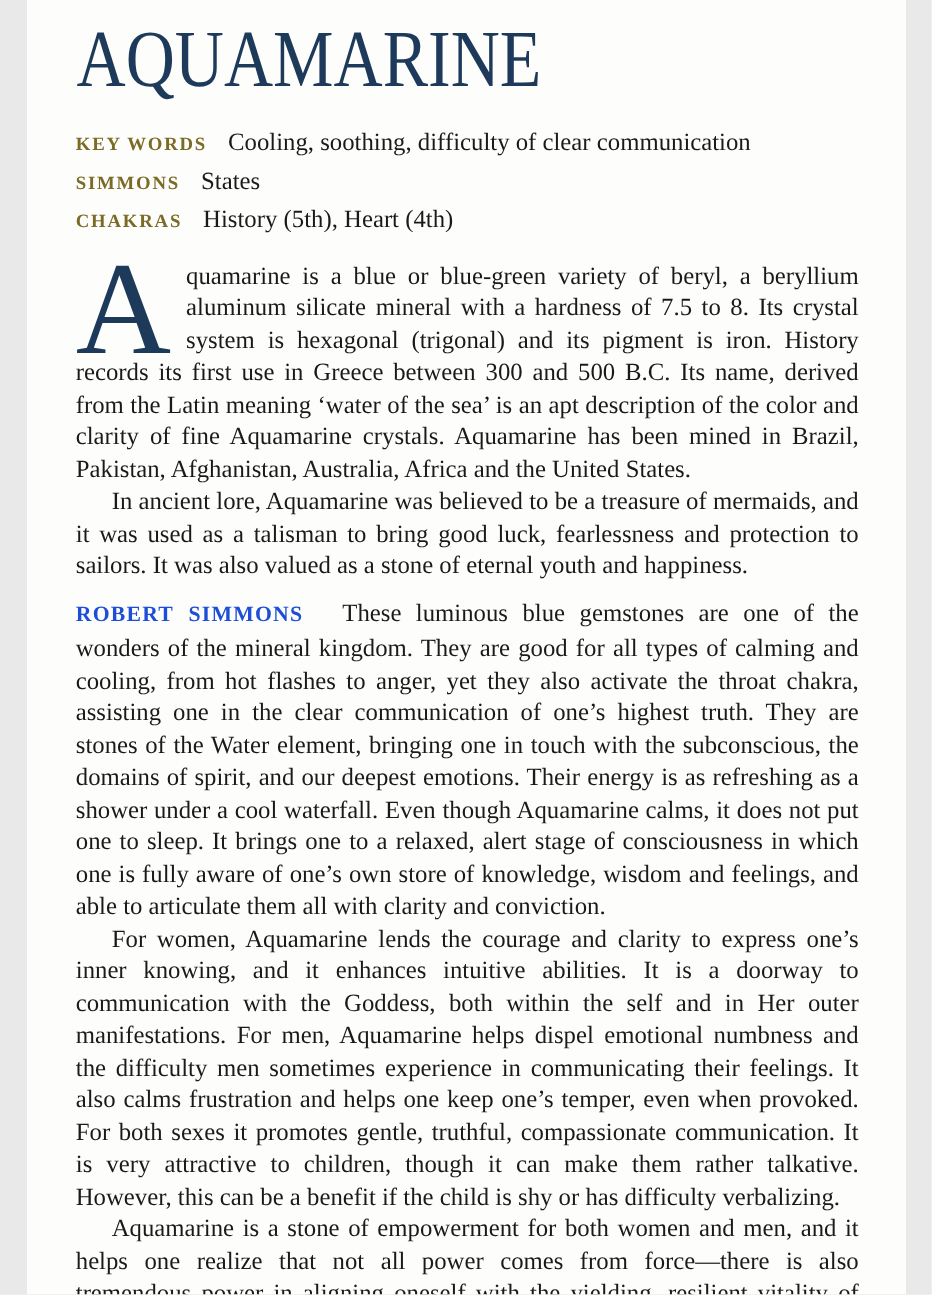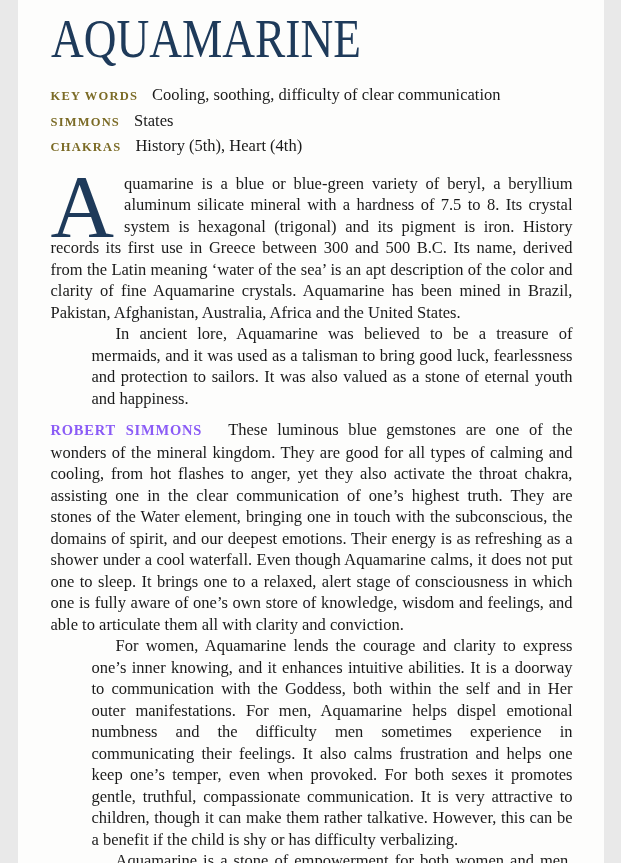--- a/index.html
+++ b/index.html
@@ -53,35 +53,35 @@
     
     .body-text {
       margin-top: 13px;
       font-size: 16.5px;
       line-height: 21.5px;
       text-align: justify;
       hyphens: auto;
       -webkit-hyphens: auto;
     }
     .body-text p { margin: 0; }
-    p.indented { text-indent: 24px; margin-left: 41px; }
+    p.indented { text-indent: 24px; }
 
     .dropcap {
       float: left;
       color: #1e3a5a;
       font-size: 88px;
       line-height: 64px;
       height: 64px;
       padding: 2px 10px 0 0;
       font-family: "Liberation Serif", "DejaVu Serif", serif;
     }
 
     p.simmons-lead { margin-top: 10px; }
     .author-name {
-      color: #8b5cf6;
+      color: #1d4ed8;
       font-weight: 700;
       font-size: 14.5px;
       letter-spacing: 0.8px;
       margin-right: 26px;
       white-space: nowrap;
     }
   </style>
 </head>
 <body>
 

